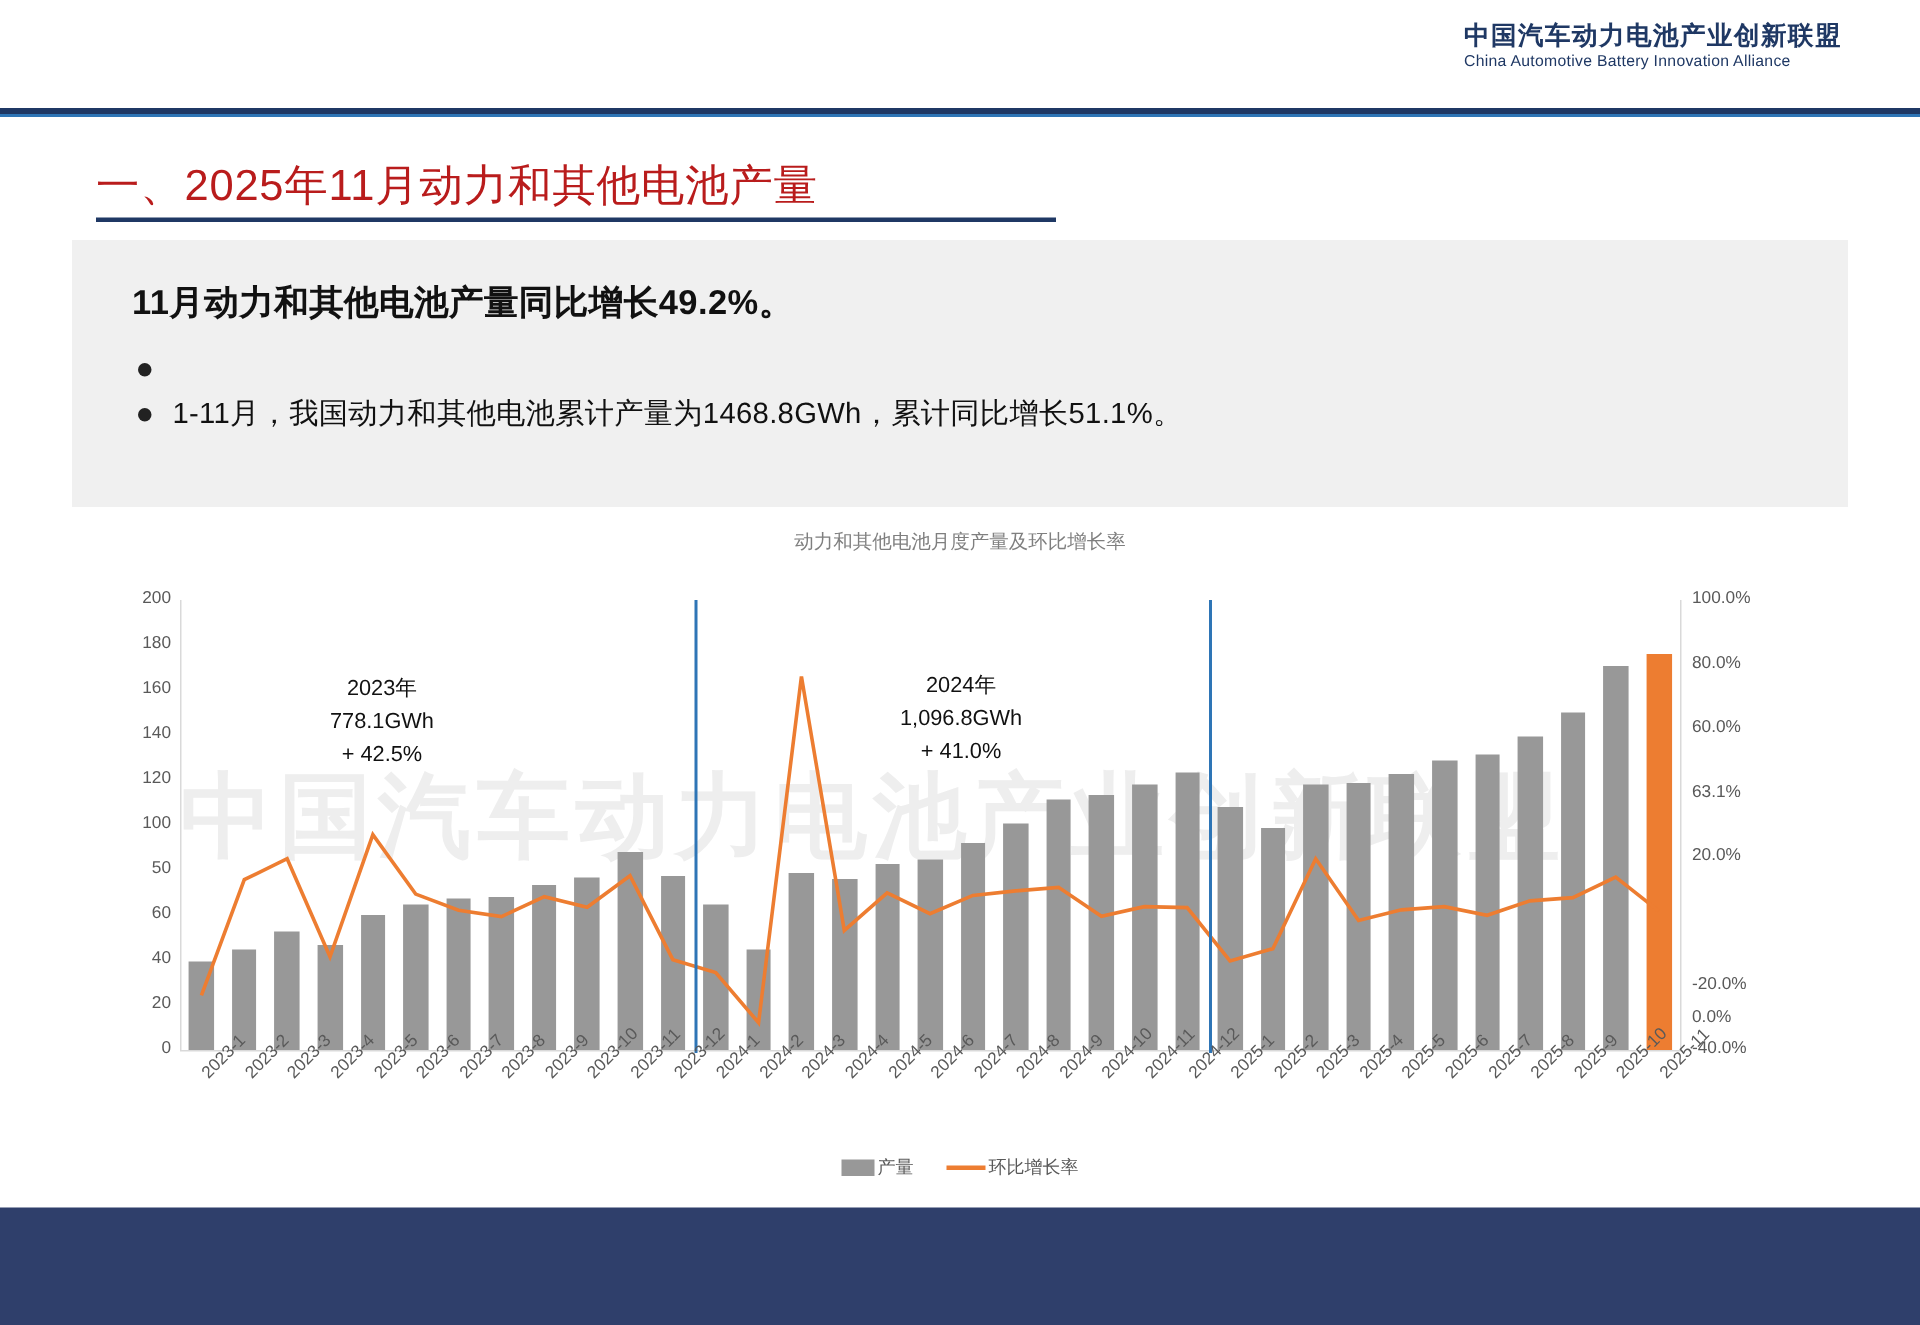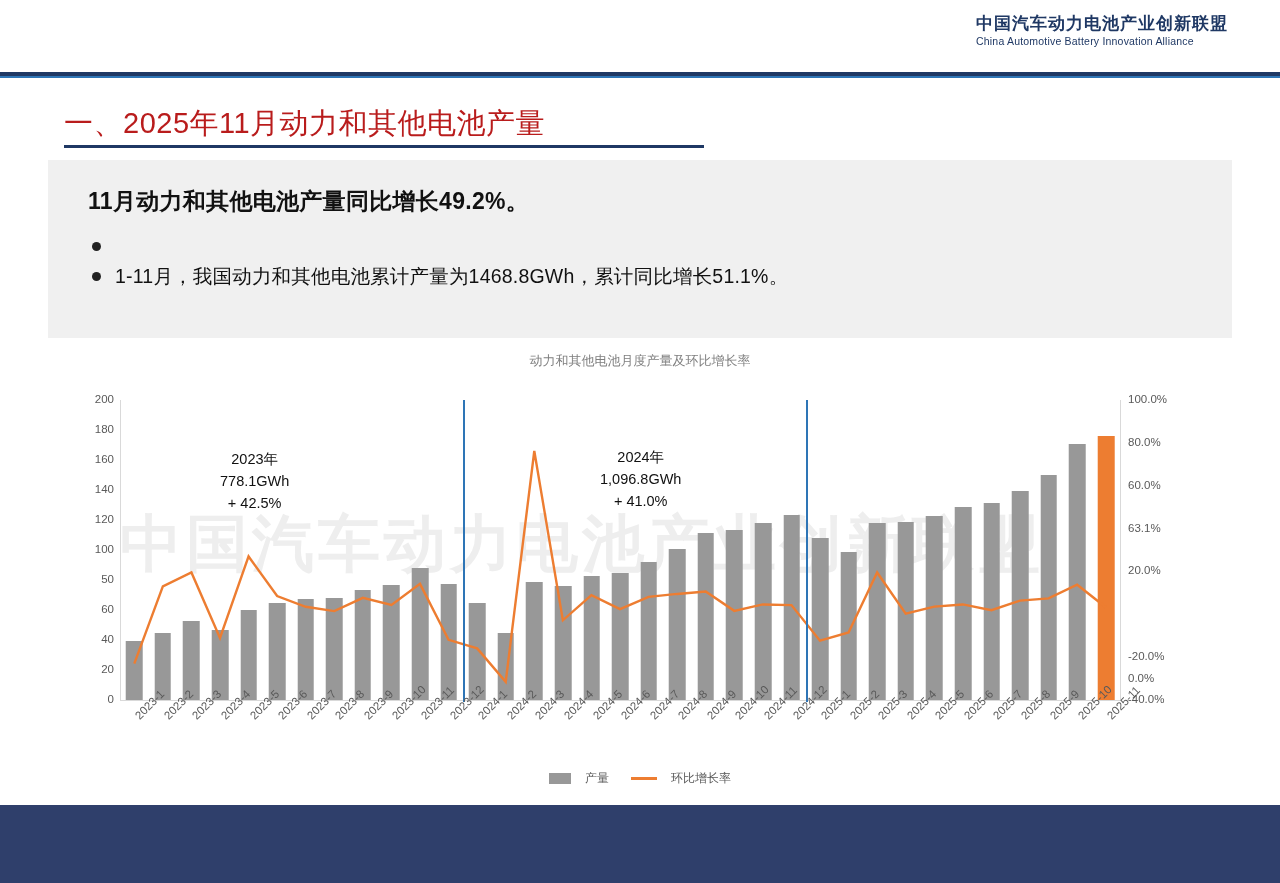--- a/index.html
+++ b/index.html
@@ -132,21 +132,21 @@
   .watermark {
     position: absolute; left: 80px; top: 150px; width: 1120px;
     font-size: 62px; color: #eeeeee; font-weight: bold; letter-spacing: 4px;
     pointer-events: none; user-select: none; white-space: nowrap;
   }
   .legend {
     position: absolute; left: 0; top: 418px; width: 1200px;
     display: flex; justify-content: center; align-items: center; gap: 22px;
     font-size: 12px; color: #595959;
   }
-  .legend-item { display: flex; align-items: center; gap: 14px; }
+  .legend-item { display: flex; align-items: center; gap: 2px; }
   .legend-swatch-bar { width: 22px; height: 11px; background: #989898; }
   .legend-swatch-line { width: 26px; height: 3px; background: #ed7d31; }
 
   
   .footer {
     position: absolute; left: 0; top: 805px; width: 1280px; height: 78px;
     background: #2f3f6b;
   }
 </style>
 </head>

